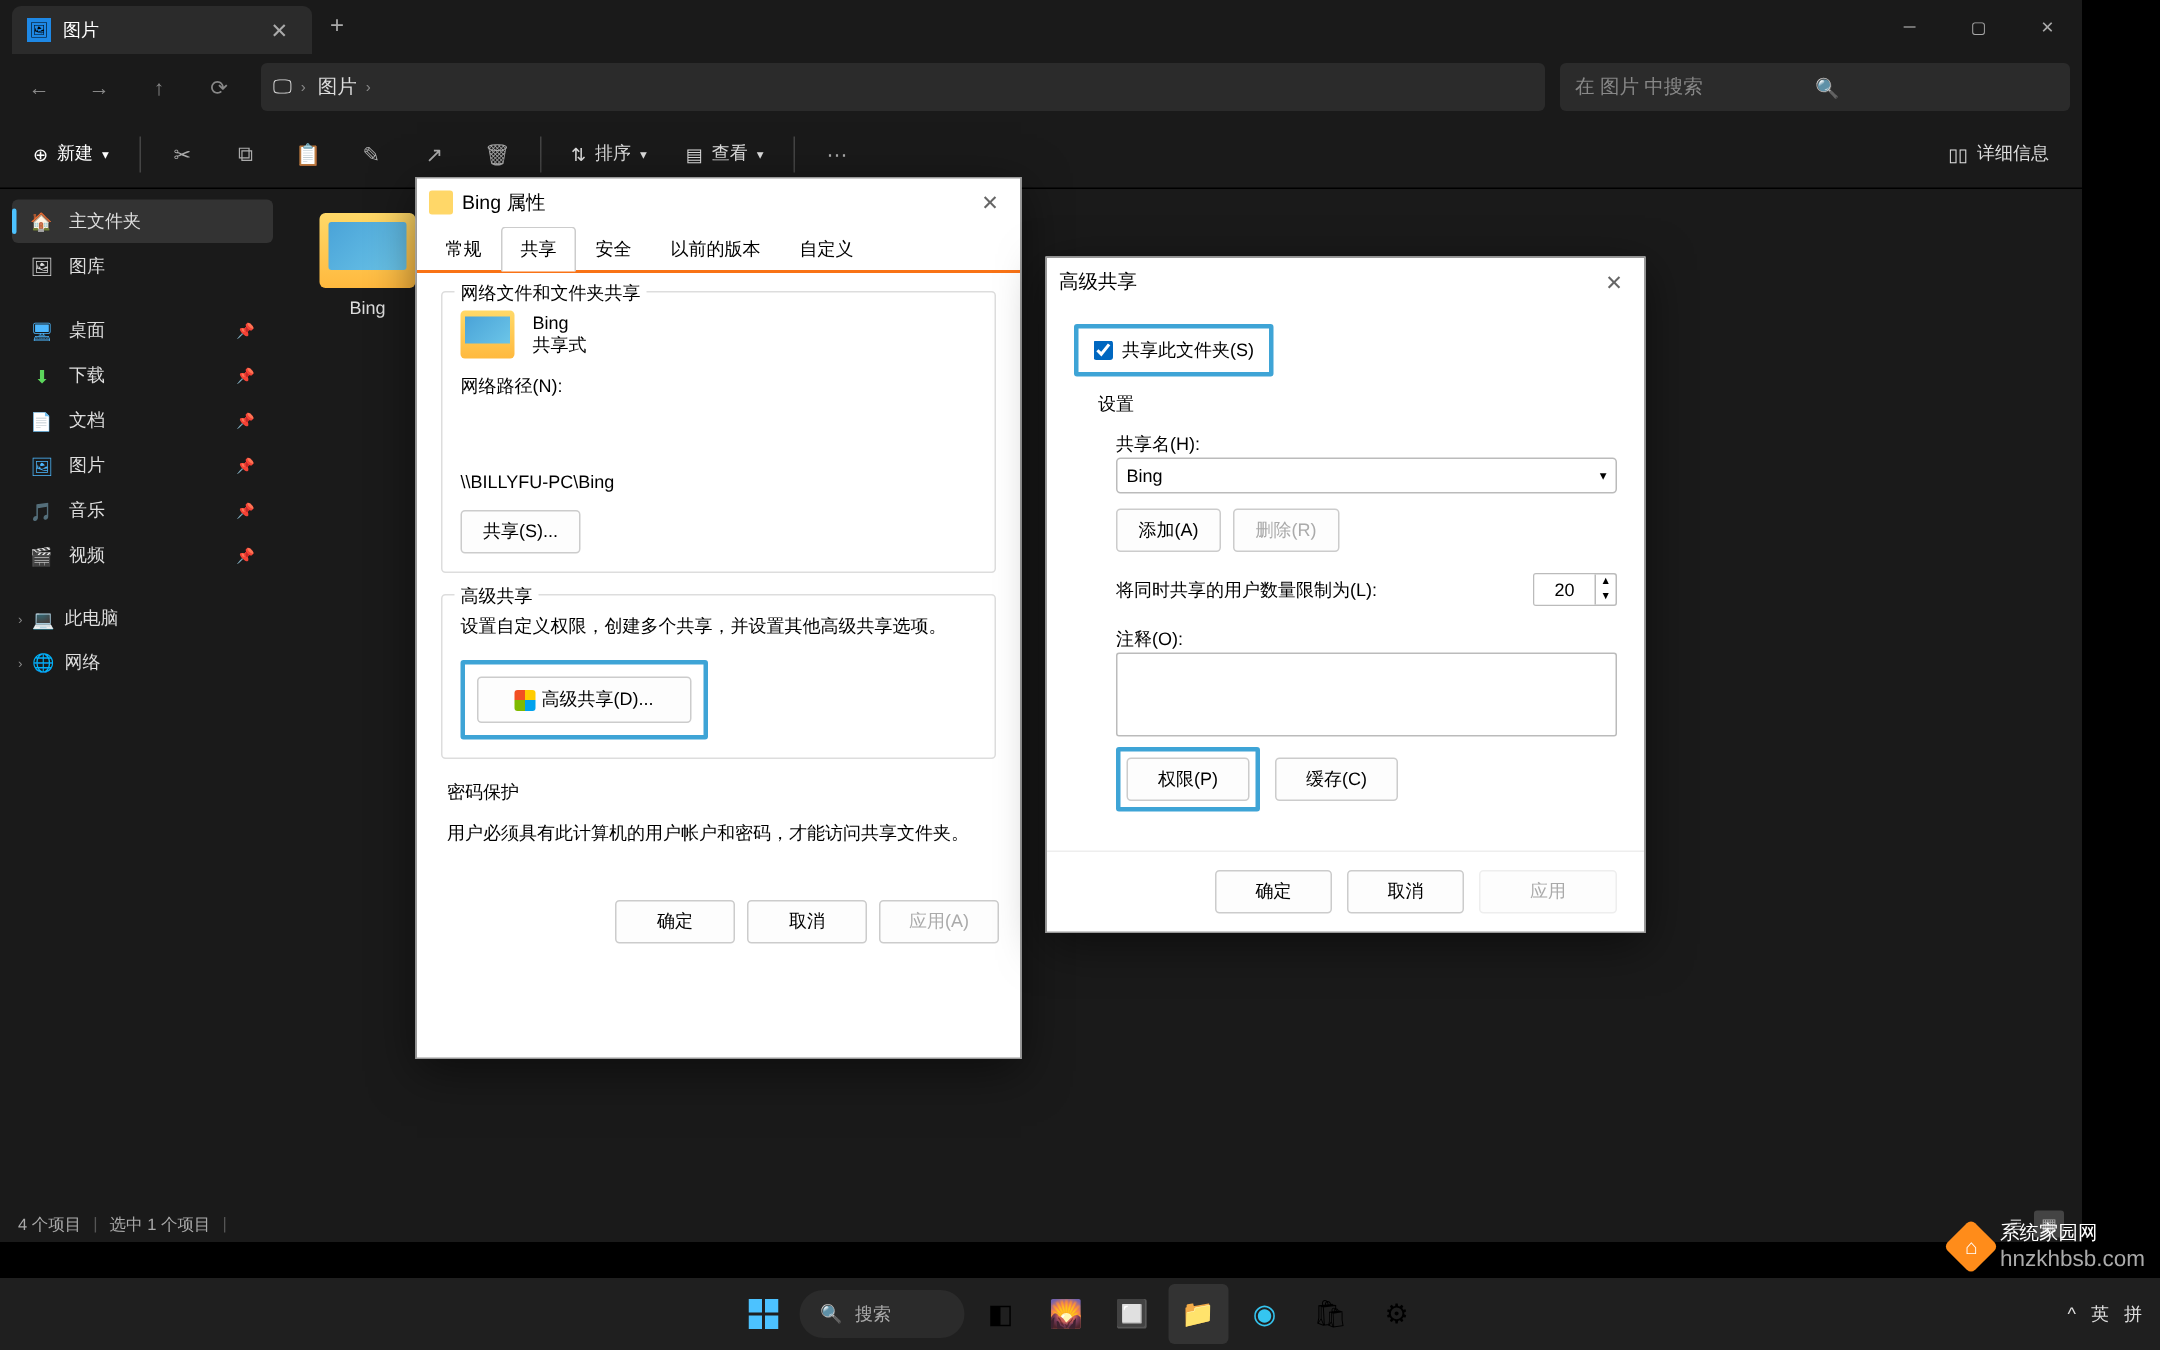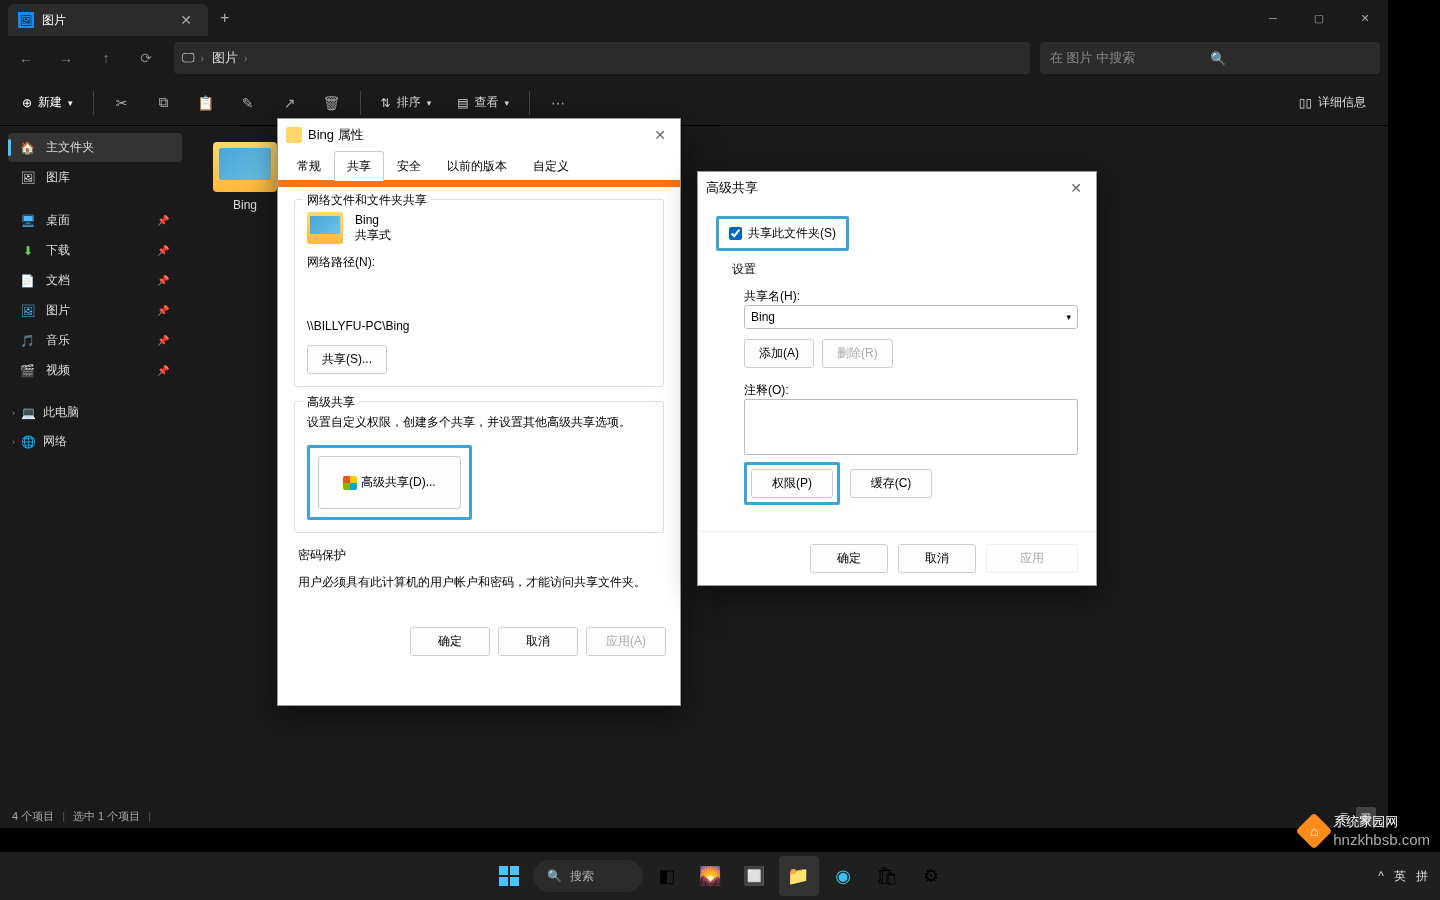--- a/index.html
+++ b/index.html
@@ -63,21 +63,21 @@
 
 
 .dialog { position: absolute; background: #fff; border: 1px solid #999; box-shadow: 0 8px 30px rgba(0,0,0,0.5); font-size: 12px; color: #000; }
 .dlg-title { height: 32px; display: flex; align-items: center; padding: 0 8px; }
 .dlg-title-icon { width: 16px; height: 16px; background: #ffd768; border-radius: 2px; margin-right: 6px; }
 .dlg-title-text { flex: 1; font-size: 13px; }
 .dlg-close { width: 24px; height: 24px; display: flex; align-items: center; justify-content: center; cursor: pointer; color: #666; font-size: 14px; }
 
 
 .props { left: 277px; top: 118px; width: 404px; height: 588px; }
-.tabs { display: flex; border-bottom: 7px solid #f97316; padding: 0 6px; }
+.tabs { display: flex; border-bottom: 2px solid #f97316; padding: 0 6px; }
 .tabbtn { padding: 6px 12px; font-size: 12px; cursor: pointer; border: 1px solid transparent; border-bottom: none; margin-bottom: -1px; }
 .tabbtn.active { border-color: #ccc; background: #fff; border-radius: 3px 3px 0 0; }
 .props-body { padding: 12px 16px; }
 .group { border: 1px solid #ddd; border-radius: 3px; padding: 12px; margin-bottom: 14px; position: relative; }
 .group-title { position: absolute; top: -8px; left: 8px; background: #fff; padding: 0 4px; font-size: 12px; }
 .folder-row { display: flex; align-items: center; gap: 12px; margin-bottom: 10px; }
 .folder-mini { width: 36px; height: 32px; background: linear-gradient(180deg,#ffd968,#ffb93e); border-radius: 3px; position: relative; overflow: hidden; }
 .folder-mini::before { content: ''; position: absolute; left: 3px; top: 4px; right: 3px; height: 18px; background: linear-gradient(135deg,#4aa3d8,#6bc5e8); }
 .btn { padding: 5px 14px; border: 1px solid #ccc; background: #fdfdfd; cursor: pointer; border-radius: 3px; font-size: 12px; font-family: inherit; }
 .highlight-box { border: 3px solid #3ea4d6; padding: 8px; display: inline-block; border-radius: 2px; }
@@ -281,21 +281,21 @@
         </div>
       </div>
       <div>网络路径(N):</div>
       <div style="margin-bottom:12px;margin-top:48px;">\\BILLYFU-PC\Bing</div>
       <button class="btn">共享(S)...</button>
     </div>
     <div class="group">
       <span class="group-title">高级共享</span>
       <div style="margin-bottom:14px;">设置自定义权限，创建多个共享，并设置其他高级共享选项。</div>
       <div class="highlight-box">
-        <button class="btn" style="padding:17px 24px;"><span class="shield"></span><span>高级共享(D)...</span></button>
+        <button class="btn" style="padding:6px 24px;"><span class="shield"></span><span>高级共享(D)...</span></button>
       </div>
     </div>
     <div class="group" style="border:none;padding:0 4px;">
       <div style="margin-bottom:10px;">密码保护</div>
       <div style="margin-bottom:12px;">用户必须具有此计算机的用户帐户和密码，才能访问共享文件夹。</div>
     </div>
   </div>
   <div class="dlg-footer">
     <button class="btn" style="width:80px;">确定</button>
     <button class="btn" style="width:80px;">取消</button>
@@ -319,20 +319,30 @@
       <div>设置</div>
       <div style="padding-left:12px;">
         <div>共享名(H):</div>
         <div class="combo">
           <span>Bing</span>
           <span style="font-size:9px;">▾</span>
         </div>
         <div style="display:flex;gap:8px;margin-top:10px;">
           <button class="btn">添加(A)</button>
           <button class="btn" style="color:#aaa;">删除(R)</button>
+        </div>
+        <div style="display:flex;justify-content:space-between;align-items:center;margin-top:14px;">
+          <span>将同时共享的用户数量限制为(L):</span>
+          <div class="spin">
+            <input value="20" style="">
+            <div class="spin-btns">
+              <div class="spin-btn">▲</div>
+              <div class="spin-btn">▼</div>
+            </div>
+          </div>
         </div>
         <div style="margin-top:14px;">注释(O):</div>
         <textarea class="textarea" style=""></textarea>
         <div class="adv-btnrow">
           <div class="highlight-box" style="padding:4px;">
             <button class="btn" style="width:82px;">权限(P)</button>
           </div>
           <button class="btn" style="width:82px;align-self:center;">缓存(C)</button>
         </div>
       </div>

